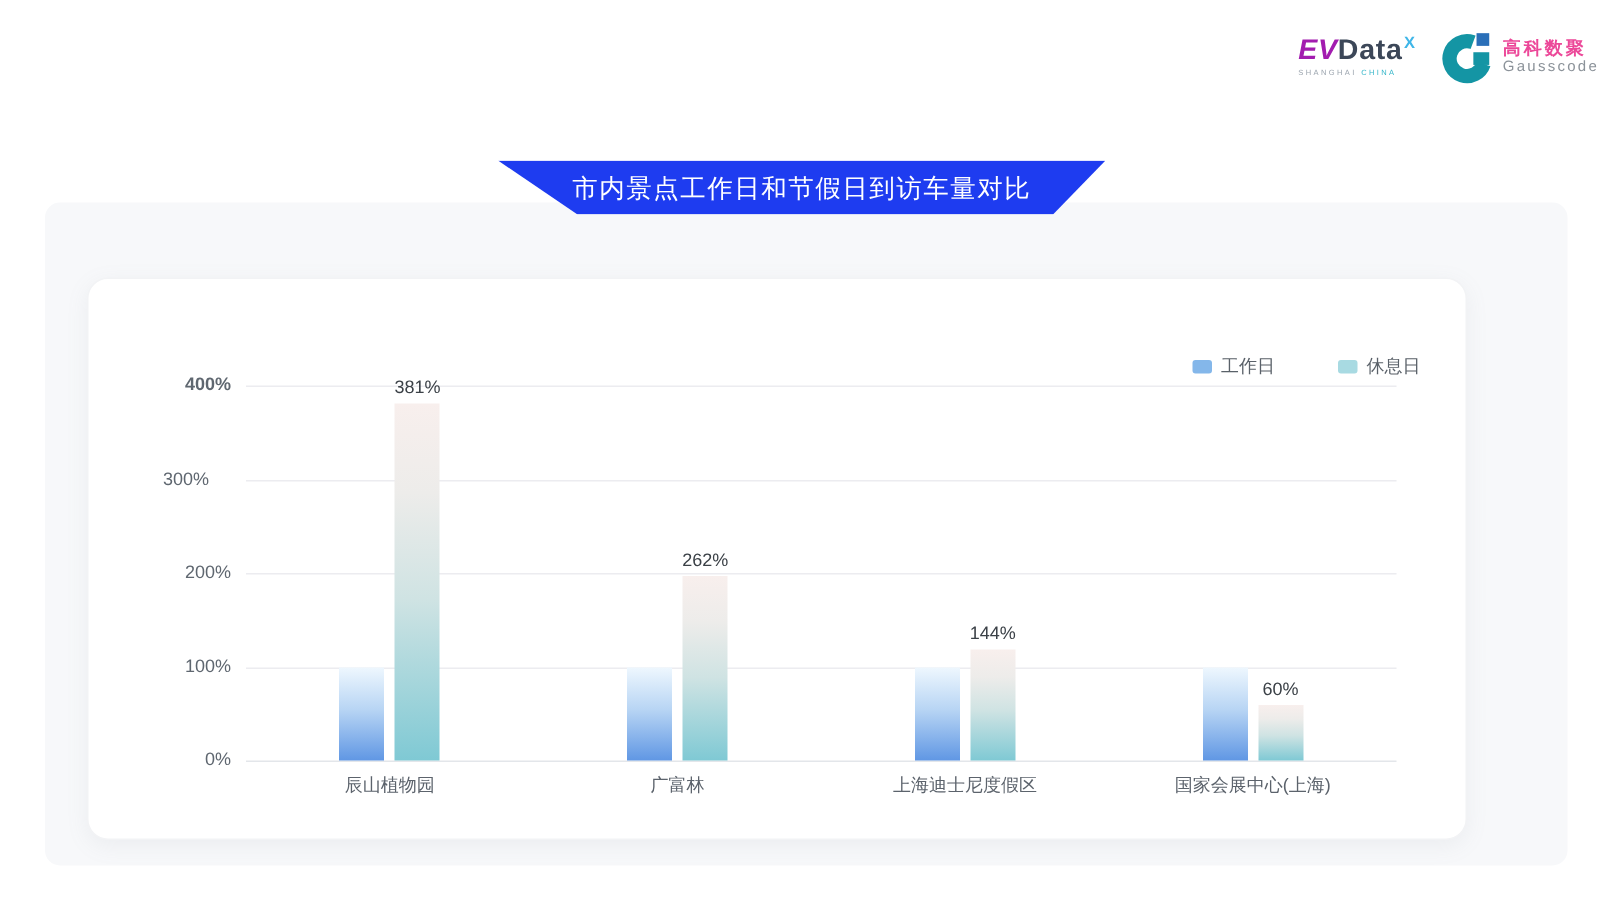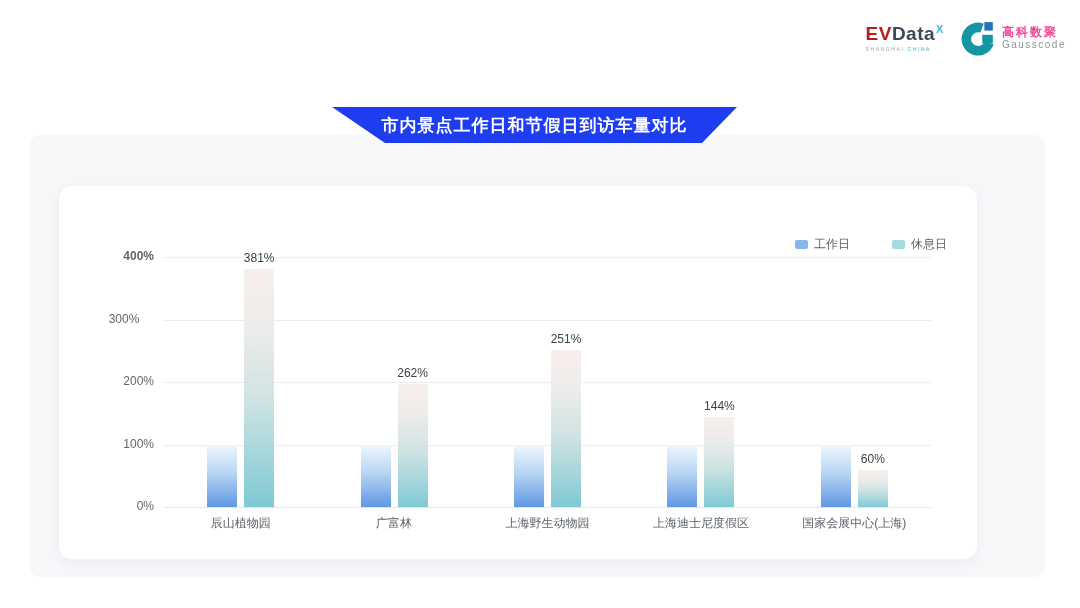--- a/index.html
+++ b/index.html
@@ -4,35 +4,35 @@
 <style>
   html,body{margin:0;padding:0;}
   body{
     width:1080px;height:608px;position:relative;background:#ffffff;
     font-family:"Liberation Sans","DejaVu Sans",sans-serif;overflow:hidden;
   }
   
   .logos{position:absolute;top:20px;right:14px;display:flex;align-items:center;gap:16px;}
   .evdata{display:flex;flex-direction:column;align-items:flex-start;}
   .evdata-word{font-weight:bold;font-size:19px;letter-spacing:0.5px;line-height:1;}
-  .evdata-word .ev{color:#b91c1c;}
+  .evdata-word .ev{color:#a21caf;font-style:italic;}
   .evdata-word .dta{color:#3c4758;}
   .evdata-word .sup{color:#3fb6e8;font-size:11px;vertical-align:super;margin-left:1px;}
   .evdata-tag{font-size:5px;letter-spacing:1.6px;color:#9aa3ad;margin-top:3px;}
   .evdata-tag .cn{color:#35b6c9;}
   .gauss{display:flex;align-items:center;gap:6px;}
   .gauss-cn{font-size:12px;font-weight:bold;color:#ec4899;letter-spacing:2px;line-height:1.1;}
   .gauss-en{font-size:10px;color:#8b9299;letter-spacing:1.5px;line-height:1.1;}
   
   .banner{
     position:absolute;left:332px;top:107px;width:405px;height:36px;z-index:3;
     background:#1e3cf0;display:flex;align-items:center;justify-content:center;
     clip-path:polygon(0 0,100% 0,calc(100% - 35px) 100%,53px 100%);
   }
-  .banner span{color:#ffffff;font-size:17px;font-weight:bold;letter-spacing:1px;text-align:center;}
+  .banner span{color:#ffffff;font-size:17px;font-weight:normal;letter-spacing:1px;text-align:center;}
   
   .panel{
     position:absolute;left:30px;top:135px;width:1015px;height:442px;
     background:#f7f8fa;border-radius:10px;
   }
   .card{
     position:absolute;left:28px;top:50px;width:920px;height:375px;
     background:#ffffff;border:1px solid #f2f3f5;border-radius:14px;
     box-shadow:0 4px 14px rgba(140,150,160,0.10);box-sizing:border-box;
   }
@@ -118,28 +118,21 @@
           </div>
           <div class="group">
             <div class="bar bar-workday" style="height: 62.5px;"></div>
             <div class="bar bar-restday" style="height: 123px; margin-top: 20px;">
               <span class="value-label">262%</span>
             </div>
             <div class="cat-label">广富林</div>
           </div>
           <div class="group">
             <div class="bar bar-workday" style="height: 62.5px;"></div>
-            <div class="bar bar-restday" style="height: 156.875px;">
-              <span class="value-label">251%</span>
-            </div>
-            <div class="cat-label">上海野生动物园</div>
-          </div>
-          <div class="group">
-            <div class="bar bar-workday" style="height: 62.5px;"></div>
-            <div class="bar bar-restday" style="height: 90px;">
+            <div class="bar bar-restday" style="height: 74px;">
               <span class="value-label">144%</span>
             </div>
             <div class="cat-label">上海迪士尼度假区</div>
           </div>
           <div class="group">
             <div class="bar bar-workday" style="height: 62.5px;"></div>
             <div class="bar bar-restday" style="height: 37.5px;">
               <span class="value-label">60%</span>
             </div>
             <div class="cat-label">国家会展中心(上海)</div>

